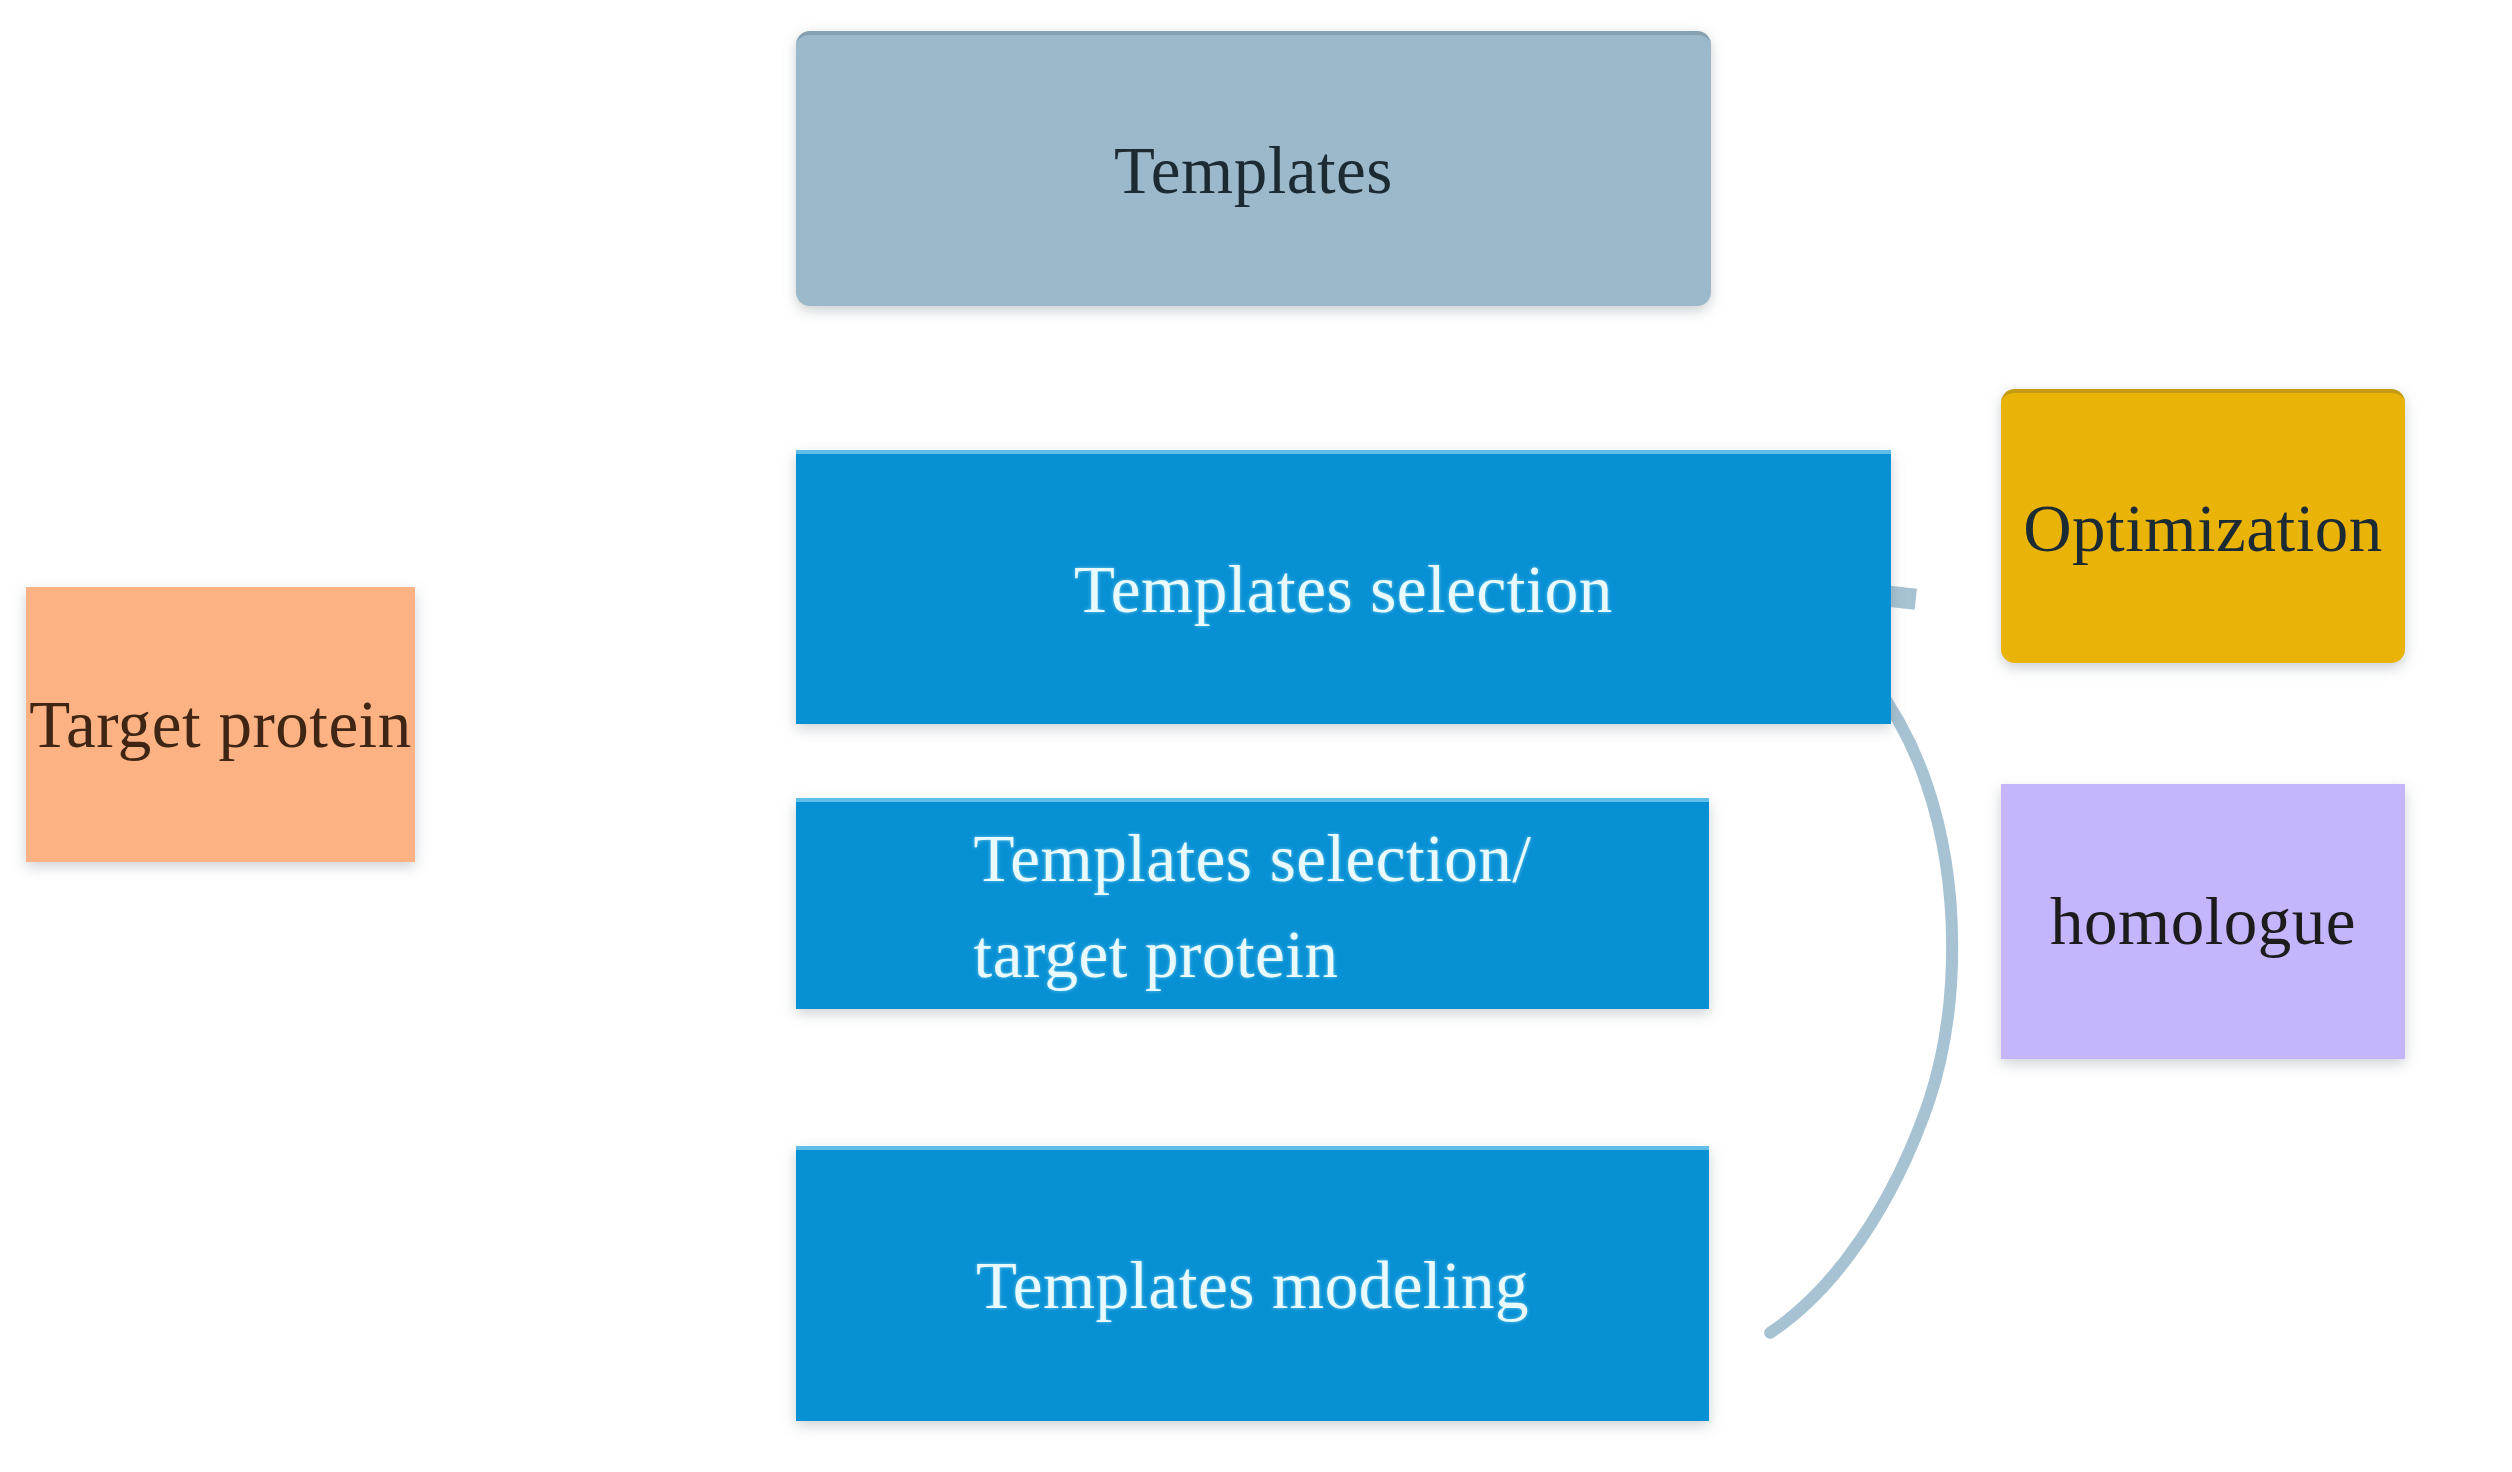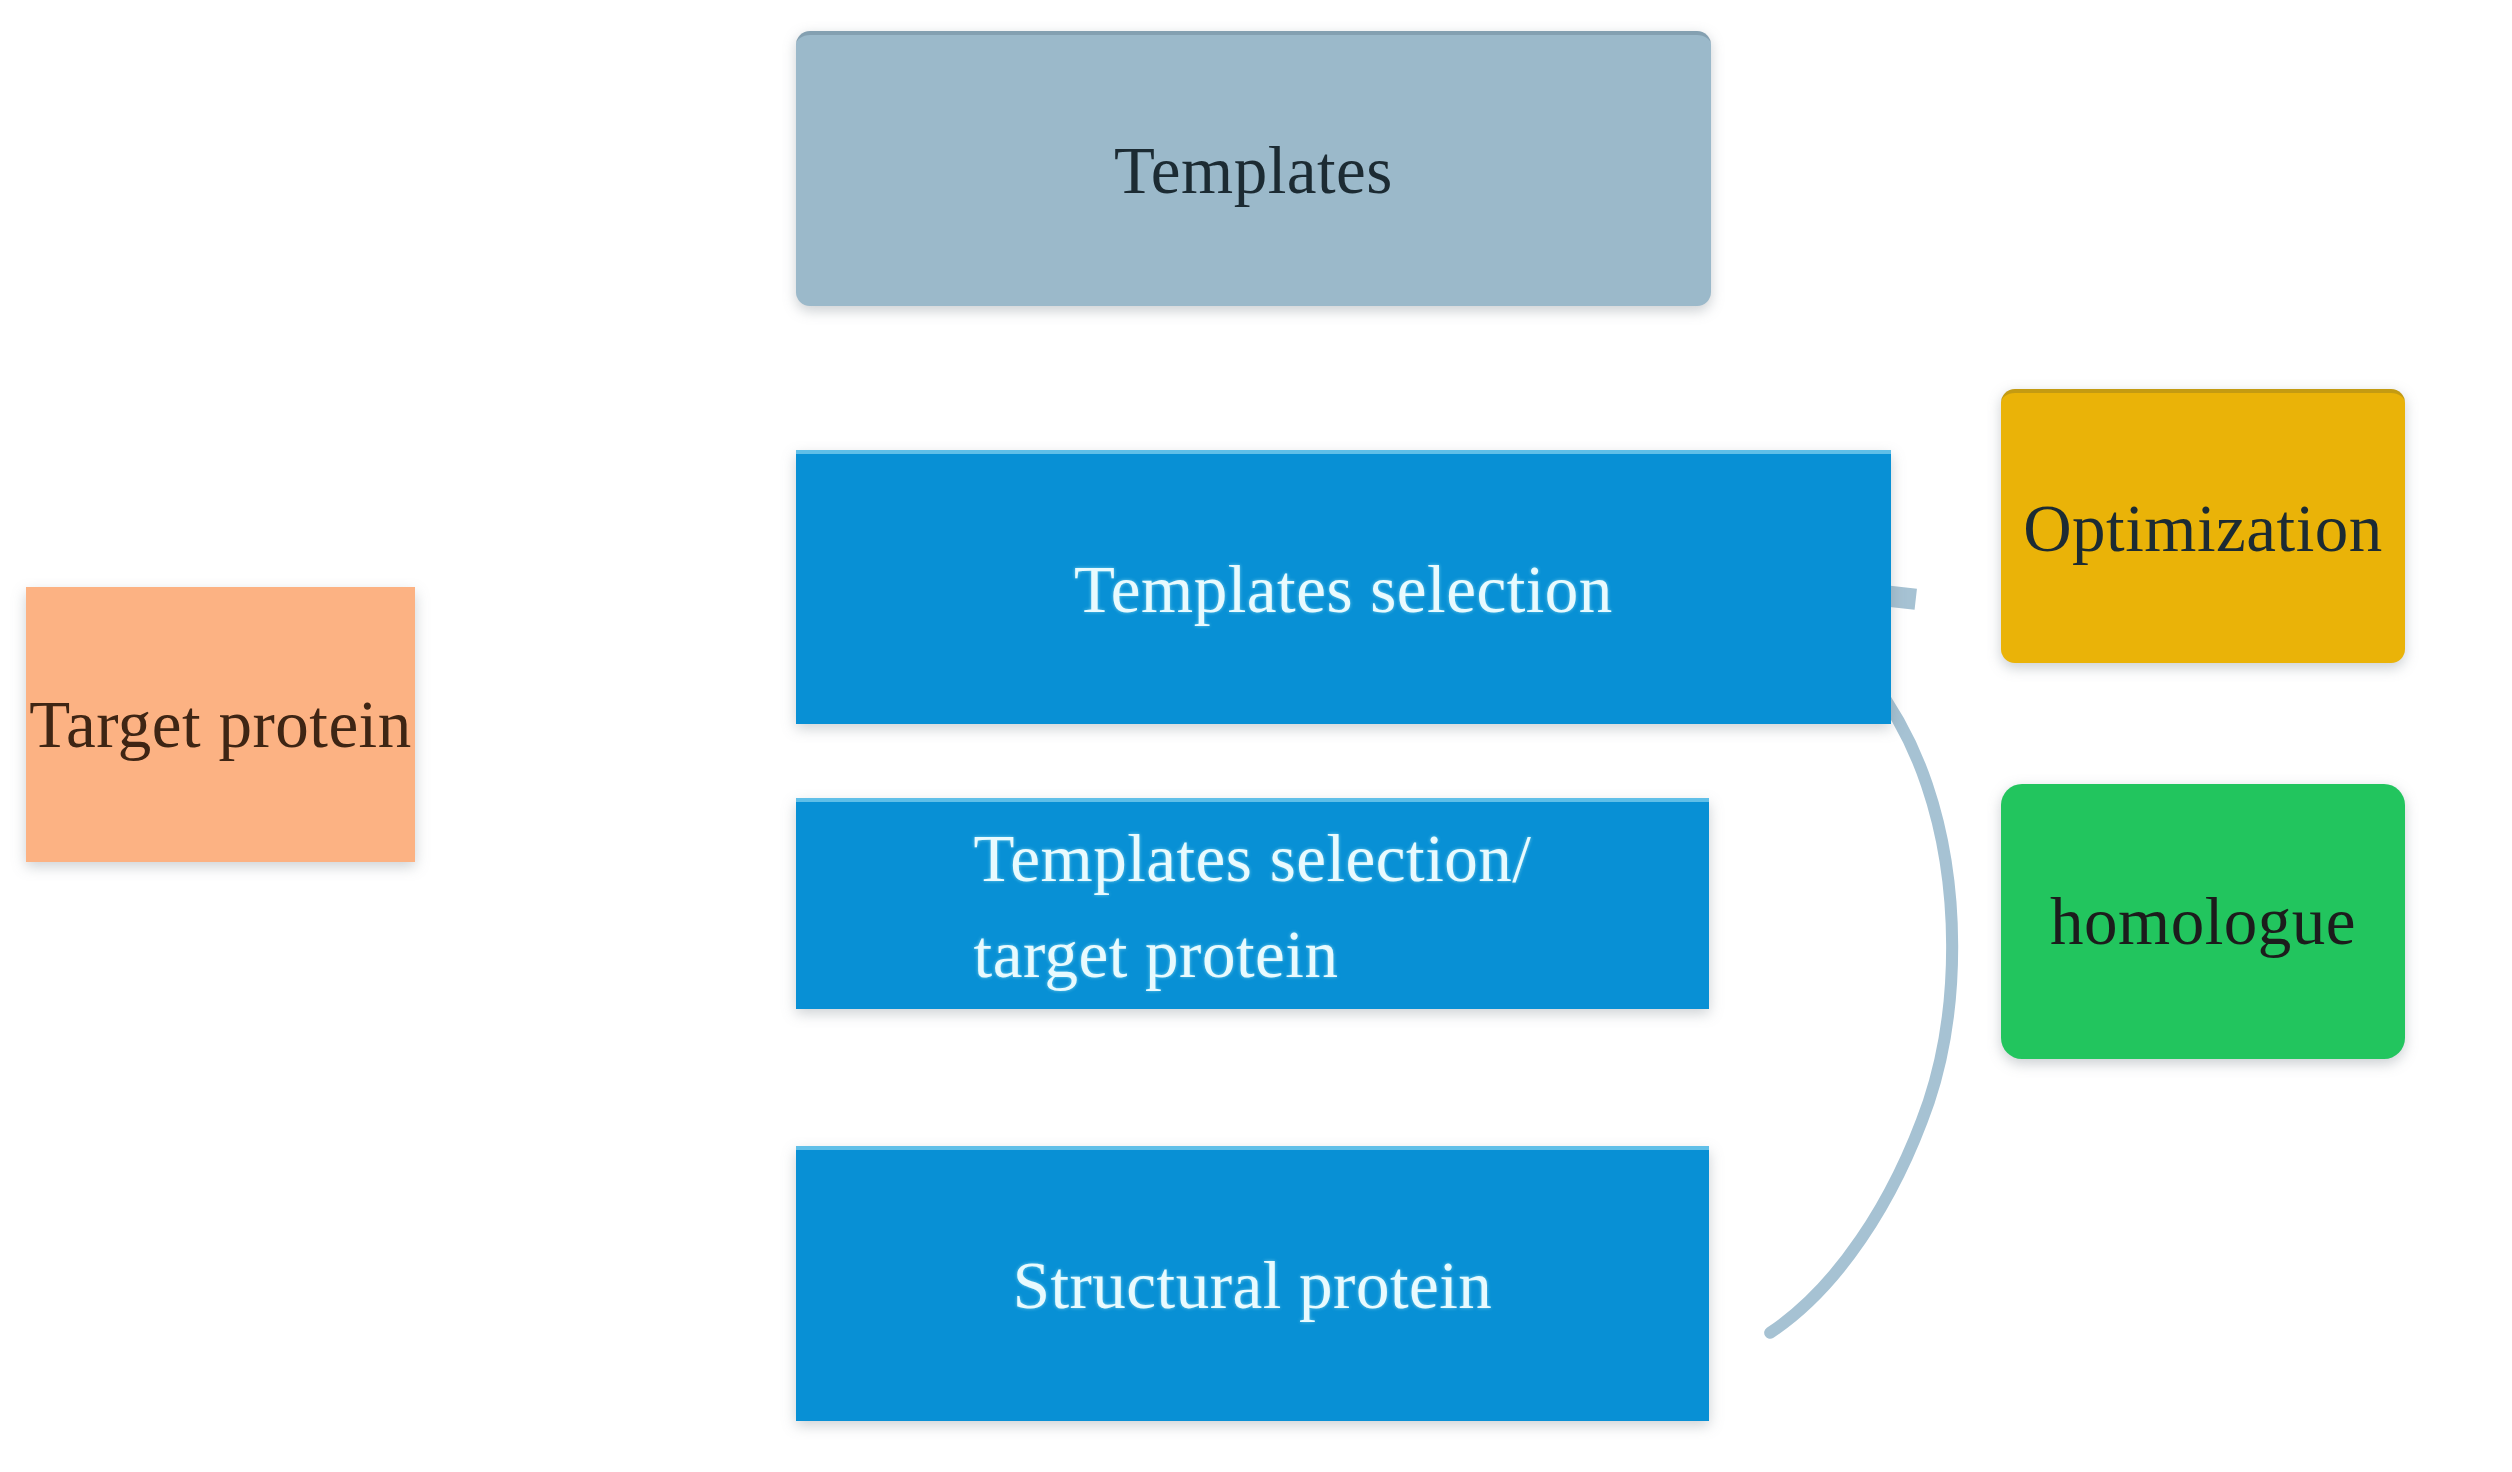--- a/index.html
+++ b/index.html
@@ -69,25 +69,25 @@
   <div class="box blue box-sel1" style="background-color: rgb(8, 144, 213);">
     <span class="lbl" style="color: rgb(232, 250, 254);">Templates selection</span>
   </div>
 
   <div class="box blue box-sel2" style="background-color: rgb(8, 144, 213);">
     <span class="lbl" style="color: rgb(232, 250, 254);">Templates selection/
 target protein</span>
   </div>
 
   <div class="box blue box-modeling" style="background-color: rgb(8, 144, 213);">
-    <span class="lbl" style="color: rgb(232, 250, 254);">Structural protein</span>
+    <span class="lbl" style="color: rgb(232, 250, 254);">Templates modeling</span>
   </div>
 
   <div class="box steel box-optimization" style="background-color: #eab308; text-align: right;">
     <span class="lbl" style="color: rgb(28, 43, 51);">Optimization</span>
   </div>
 
-  <div class="box box-homologue" style="background-color: #22c55e; border-radius: 21px;">
+  <div class="box box-homologue" style="background-color: #c4b5fd;">
     <span class="lbl" style="color: rgb(28, 28, 28);">homologue</span>
   </div>
 
 </div>
 
 
 </body></html>

